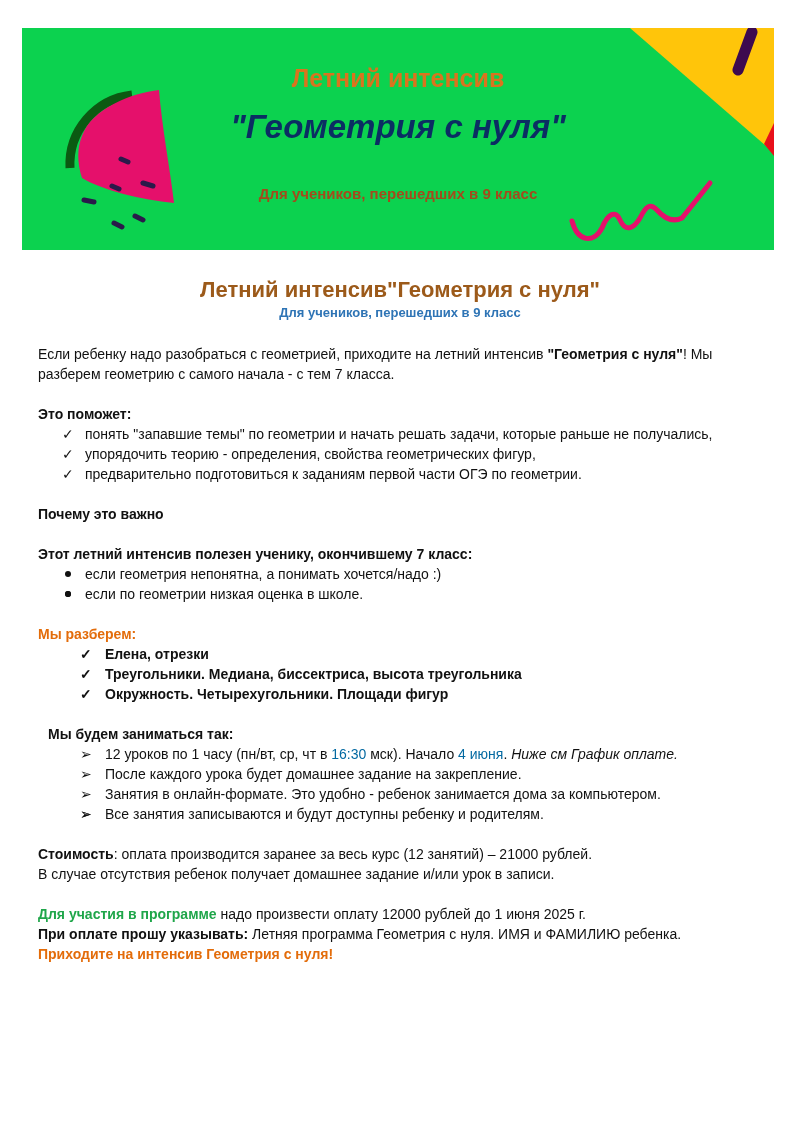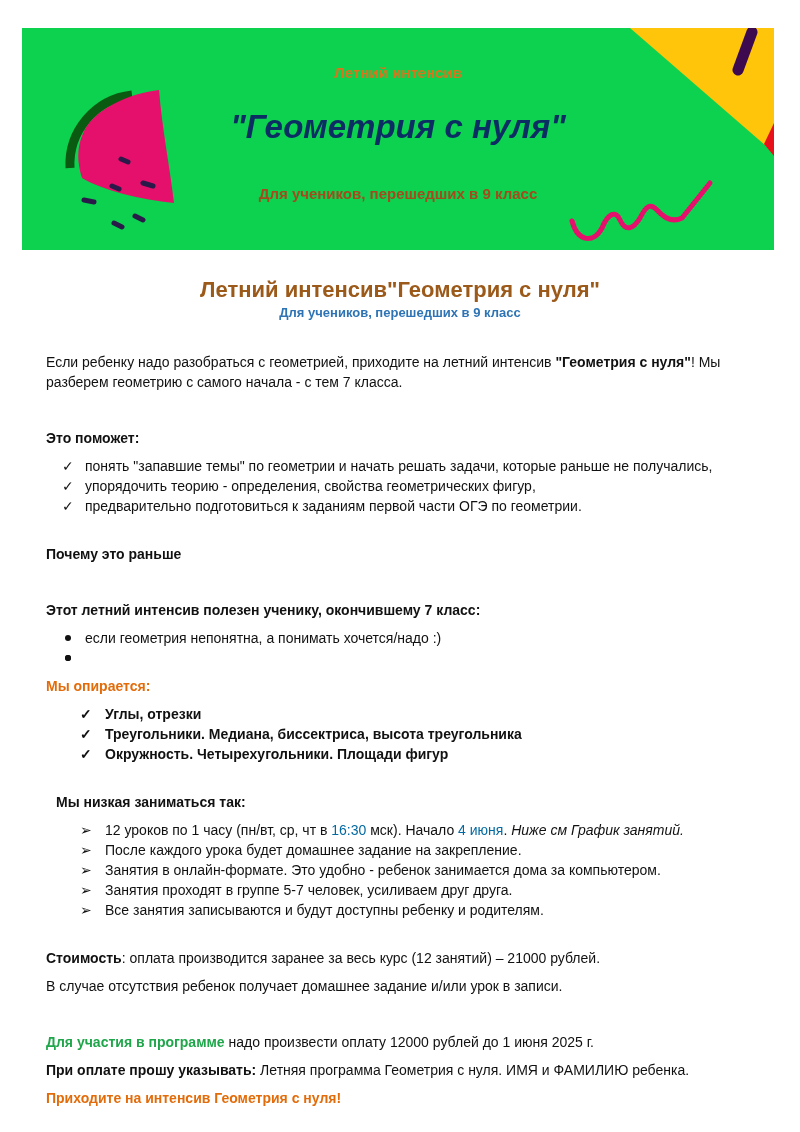--- a/index.html
+++ b/index.html
@@ -6,35 +6,35 @@
   html, body { width: 800px; height: 1132px; background: #ffffff; overflow: hidden; }
   body { font-family: "Liberation Sans", sans-serif; color: #111; position: relative; }
 
   .banner {
     position: absolute; left: 22px; top: 28px; width: 752px; height: 222px;
     background: #0cd24f; overflow: hidden;
   }
   .banner svg.deco { position: absolute; left: 0; top: 0; }
   .banner-line1 {
     position: absolute; left: 0; width: 752px; top: 36px; text-align: center;
-    font-size: 15px; font-weight: bold; color: #d9741e;
+    font-size: 25px; font-weight: bold; color: #d9741e;
   }
   .banner-line2 {
     position: absolute; left: 0; width: 752px; top: 80px; text-align: center;
     font-size: 33px; font-weight: bold; font-style: italic; color: #0b2d63;
   }
   .banner-line3 {
     position: absolute; left: 0; width: 752px; top: 157px; text-align: center;
     font-size: 15px; font-weight: bold; color: #a44a1c;
   }
 
   .doc { position: absolute; left: 38px; top: 276px; width: 740px; font-size: 14px; line-height: 20px; }
   .title { text-align: center; font-size: 22px; line-height: 28px; font-weight: bold; color: #9c5a1a; margin-left: -38px; width: 800px; }
   .subtitle { text-align: center; font-size: 13px; line-height: 18px; font-weight: bold; color: #2e74b5; margin-left: -38px; width: 800px; }
-  p { margin: 8px; }
+  p { margin: 0; }
   .gap { height: 20px; }
   .b { font-weight: bold; }
   ul.list { list-style: none; }
   ul.list li { position: relative; }
   .ind1 li { padding-left: 47px; }
   .ind1 li .mark { position: absolute; left: 24px; }
   .ind2 li { padding-left: 67px; }
   .ind2 li .mark { position: absolute; left: 42px; }
   .ind3 li { padding-left: 67px; }
   .ind3 li .mark { position: absolute; left: 42px; }
@@ -88,45 +88,45 @@
   <div class="gap"></div>
 
   <p class="b">Это поможет:</p>
   <ul class="list ind1">
     <li><span class="mark">✓</span><span>понять "запавшие темы" по геометрии и начать решать задачи, которые раньше не получались,</span></li>
     <li><span class="mark">✓</span><span>упорядочить теорию - определения, свойства геометрических фигур,</span></li>
     <li><span class="mark">✓</span><span>предварительно подготовиться к заданиям первой части  ОГЭ по геометрии.</span></li>
   </ul>
   <div class="gap"></div>
 
-  <p class="b">Почему это раньше</p>
+  <p class="b">Почему это важно</p>
   <div class="gap"></div>
 
   <p class="b">Этот летний интенсив полезен ученику, окончившему 7 класс:</p>
   <ul class="list ind1">
     <li><span class="bullet-dot"></span><span>если геометрия непонятна, а понимать хочется/надо :)</span></li>
     <li><span class="bullet-dot"></span></li>
-    <li><span class="bullet-dot"></span></li>
+    <li><span class="bullet-dot"></span><span>если по геометрии низкая оценка в школе.</span></li>
   </ul>
   <div class="gap"></div>
 
-  <p class="orange">Мы опирается:</p>
+  <p class="orange">Мы разберем:</p>
   <ul class="list ind2 b">
-    <li><span class="mark">✓</span><span>Углы, отрезки</span></li>
+    <li><span class="mark">✓</span><span>Елена, отрезки</span></li>
     <li><span class="mark">✓</span><span>Треугольники. Медиана, биссектриса, высота треугольника</span></li>
     <li><span class="mark">✓</span><span>Окружность. Четырехугольники. Площади фигур</span></li>
   </ul>
   <div class="gap"></div>
 
-  <p class="b heading-indent">Мы низкая заниматься так:</p>
+  <p class="b heading-indent">Мы будем заниматься так:</p>
   <ul class="list ind3">
-    <li><span class="mark">➢</span><span>12 уроков по 1 часу (пн/вт, ср, чт  в </span><span class="red">16:30</span><span> мск). Начало </span><span class="red">4 июня</span><span>. </span><span class="italic">Ниже см График занятий.</span></li>
+    <li><span class="mark">➢</span><span>12 уроков по 1 часу (пн/вт, ср, чт  в </span><span class="red">16:30</span><span> мск). Начало </span><span class="red">4 июня</span><span>. </span><span class="italic">Ниже см График оплате.</span></li>
     <li><span class="mark">➢</span><span>После каждого урока будет домашнее задание на закрепление.</span></li>
     <li><span class="mark">➢</span><span>Занятия в онлайн-формате. Это удобно - ребенок занимается дома за компьютером.</span></li>
-    <li><span class="mark">➢</span><span>Занятия проходят в группе 5-7 человек, усиливаем друг друга.</span></li>
+    <li><span class="mark">➢</span></li>
     <li><span class="mark">➢</span><span>Все занятия записываются и будут доступны ребенку и родителям.</span></li>
   </ul>
   <div class="gap"></div>
 
   <p><span class="b">Стоимость</span><span>: оплата производится заранее за весь курс (12 занятий) – 21000 рублей.</span></p>
   <p>В случае отсутствия ребенок получает домашнее задание и/или урок в записи.</p>
   <div class="gap"></div>
 
   <p><span class="green">Для участия в программе</span><span> надо произвести оплату 12000 рублей до 1 июня 2025 г.</span></p>
   <p><span class="b">При оплате прошу указывать:</span><span> Летняя программа Геометрия с нуля.  ИМЯ и ФАМИЛИЮ ребенка.</span></p>

